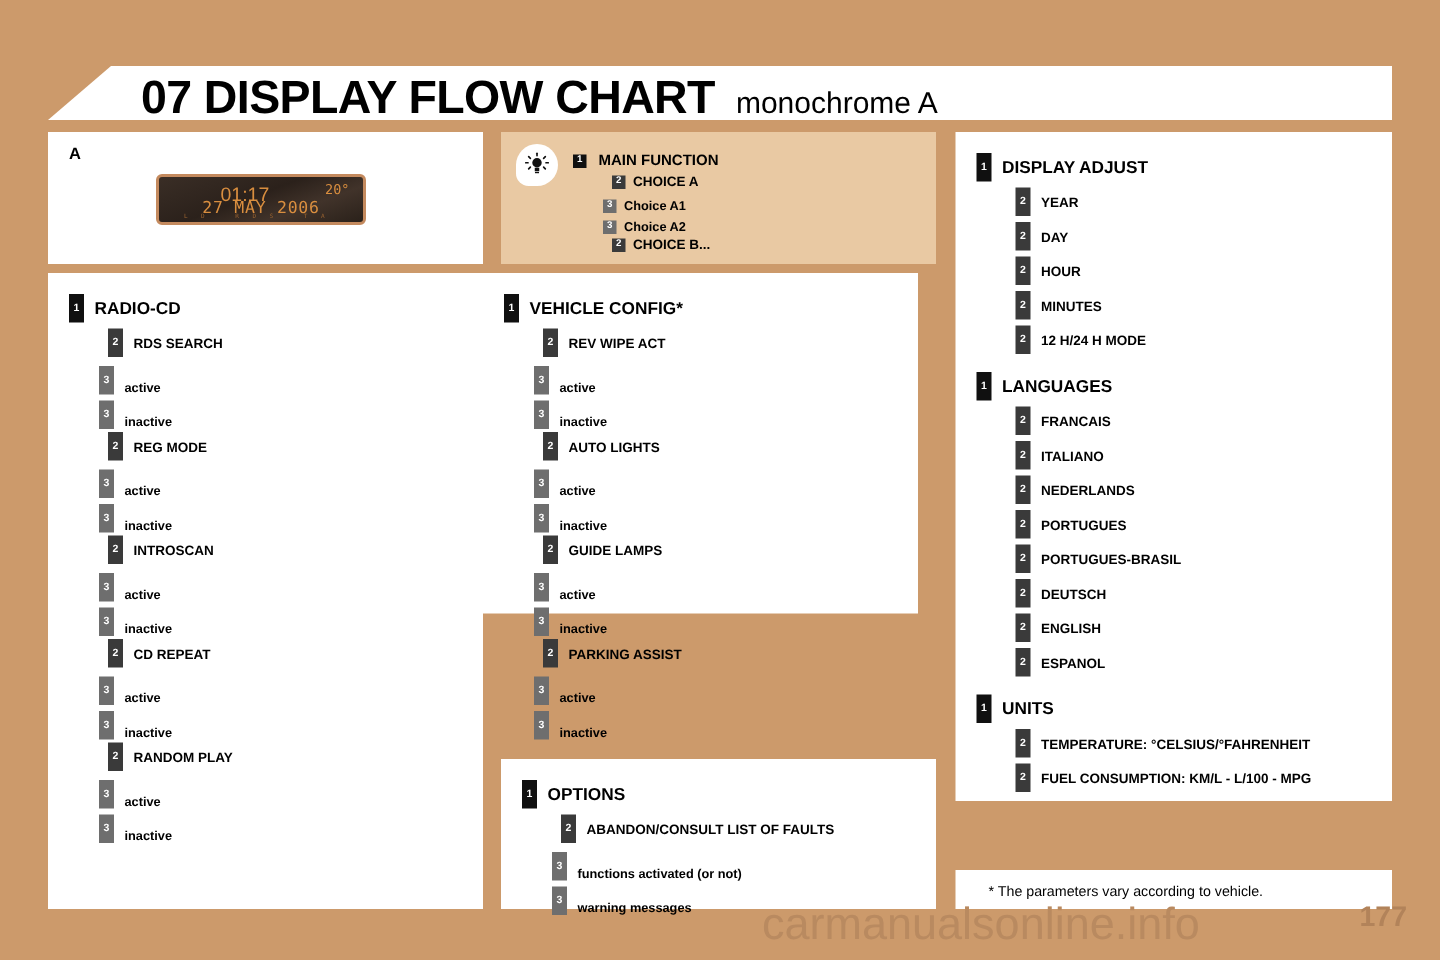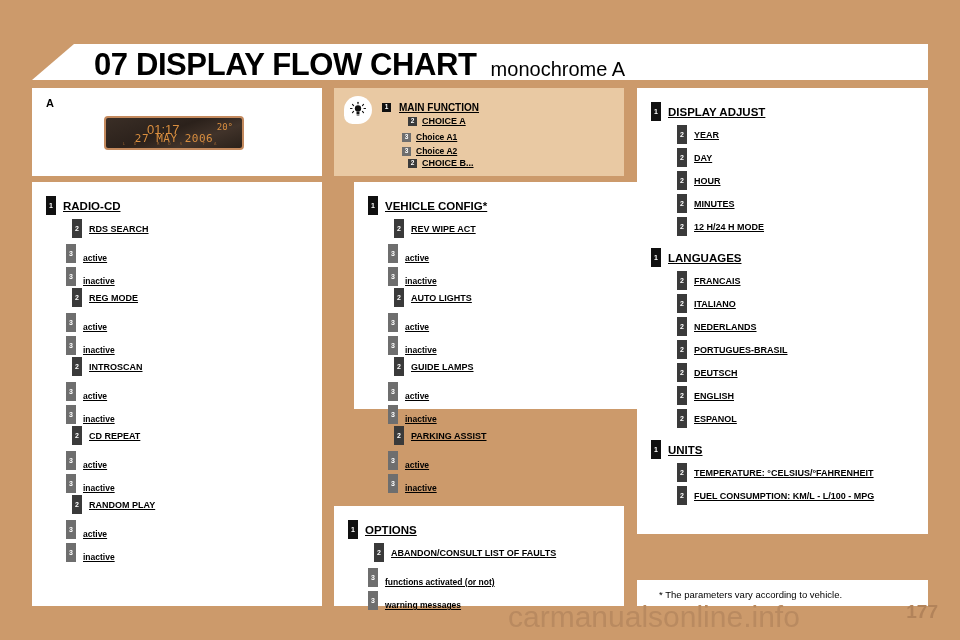--- a/index.html
+++ b/index.html
@@ -73,21 +73,20 @@
     line-height: 1;
   }
   .badge.lv1 { background: #101010; }
   .badge.lv2 { background: #3a3a3a; }
   .badge.lv3 { background: #6e6e6e; }
   .rowlabel {
     margin-left: 7px;
     font-weight: bold;
     color: #000;
     white-space: nowrap;
-    text-decoration: underline;
   }
   .lv1 + .rowlabel { font-size: 11.5px; }
   .lv2 + .rowlabel { font-size: 9px; }
   .lv3 + .rowlabel { font-size: 8.5px; }
 
   .indent1 { margin-left: 26px; }
   .indent2 { margin-left: 20px; align-items: flex-end; }
   .gap-after-group { height: 8px; }
 
   
@@ -307,21 +306,21 @@
           <span class="badge lv3">3</span>
           <span class="rowlabel">Choice A2</span>
         </div>
         <div class="row indent1">
           <span class="badge lv2">2</span>
           <span class="rowlabel">CHOICE B...</span>
         </div>
       </div>
   </div>
 
-  <div class="panel" style="left:354px; top:182px; width:290px; height:227px; padding:12px 0 0 14px;">
+  <div class="panel" style="left:322px; top:182px; width:290px; height:227px; padding:12px 0 0 14px;">
     <div>
         <div class="row">
           <span class="badge lv1">1</span>
           <span class="rowlabel">VEHICLE CONFIG*</span>
         </div>
         <div class="row indent1">
           <span class="badge lv2">2</span>
           <span class="rowlabel">REV WIPE ACT</span>
         </div>
         <div class="row indent2">
@@ -429,20 +428,24 @@
           <span class="badge lv2">2</span>
           <span class="rowlabel">FRANCAIS</span>
         </div>
         <div class="row indent1">
           <span class="badge lv2">2</span>
           <span class="rowlabel">ITALIANO</span>
         </div>
         <div class="row indent1">
           <span class="badge lv2">2</span>
           <span class="rowlabel">NEDERLANDS</span>
+        </div>
+        <div class="row indent1">
+          <span class="badge lv2">2</span>
+          <span class="rowlabel">PORTUGUES</span>
         </div>
         <div class="row indent1">
           <span class="badge lv2">2</span>
           <span class="rowlabel">PORTUGUES-BRASIL</span>
         </div>
         <div class="row indent1">
           <span class="badge lv2">2</span>
           <span class="rowlabel">DEUTSCH</span>
         </div>
         <div class="row indent1">

